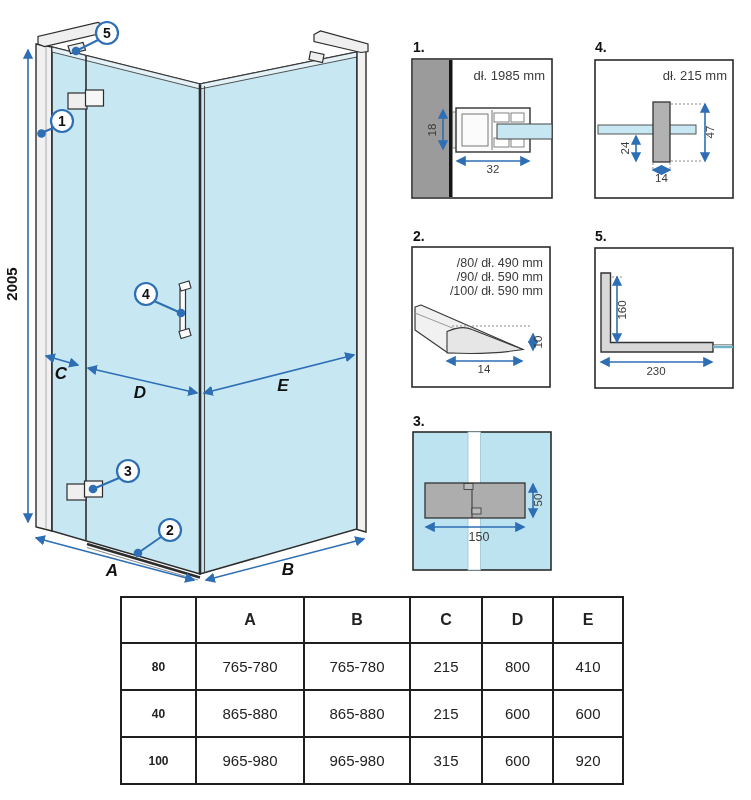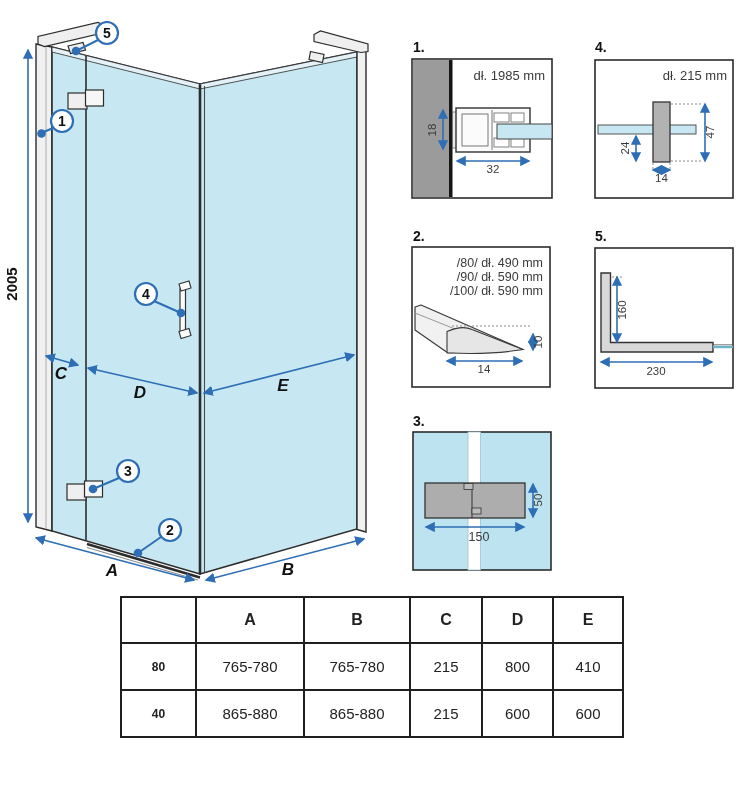--- a/index.html
+++ b/index.html
@@ -307,17 +307,25 @@
         <td>410</td>
       </tr>
       <tr>
         <th>40</th>
         <td>865-880</td>
         <td>865-880</td>
         <td>215</td>
         <td>600</td>
         <td>600</td>
       </tr>
+      <tr>
+        <th>100</th>
+        <td>965-980</td>
+        <td>965-980</td>
+        <td>315</td>
+        <td>600</td>
+        <td>920</td>
+      </tr>
     </tbody>
   </table>
 </div>
 
 </div>
 
 </body></html>

